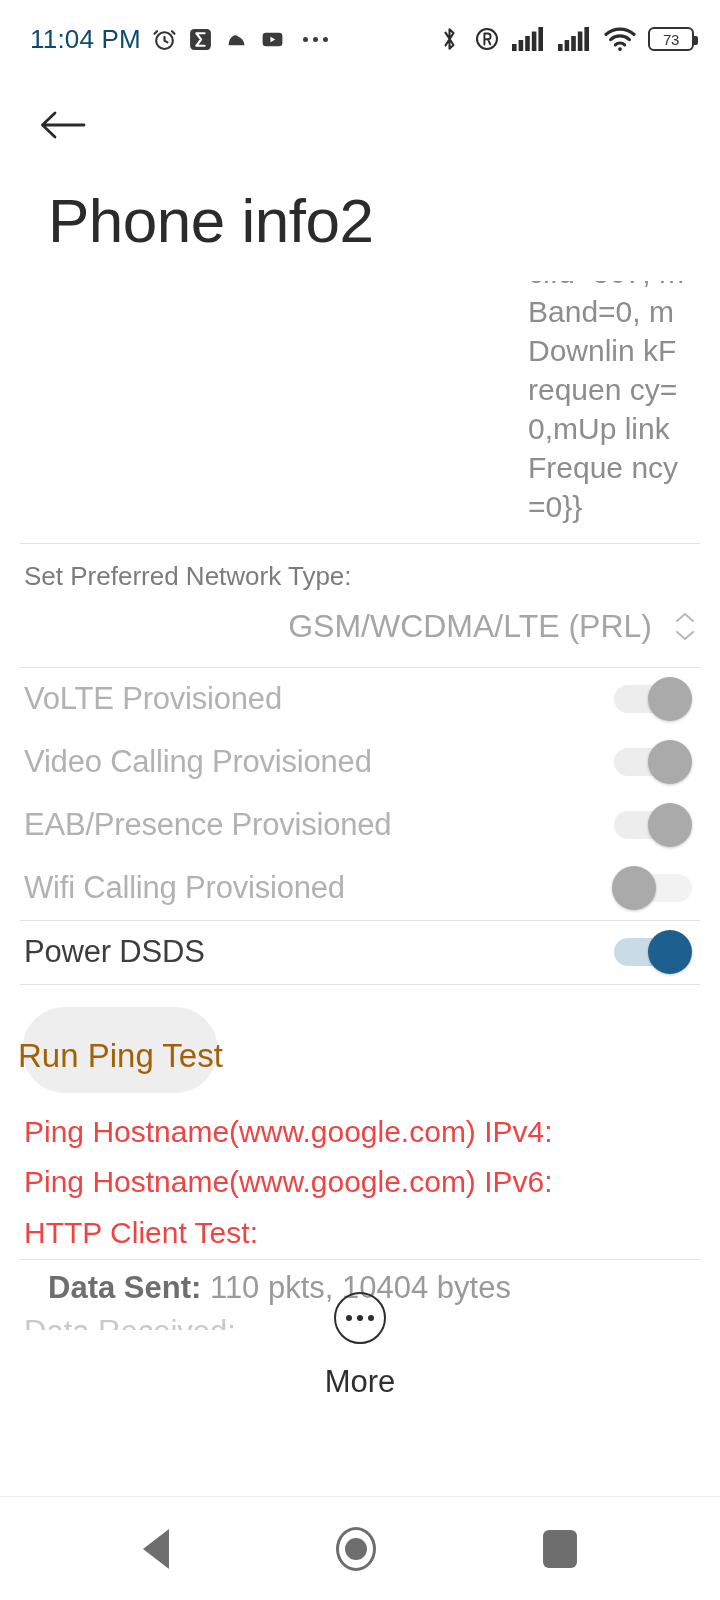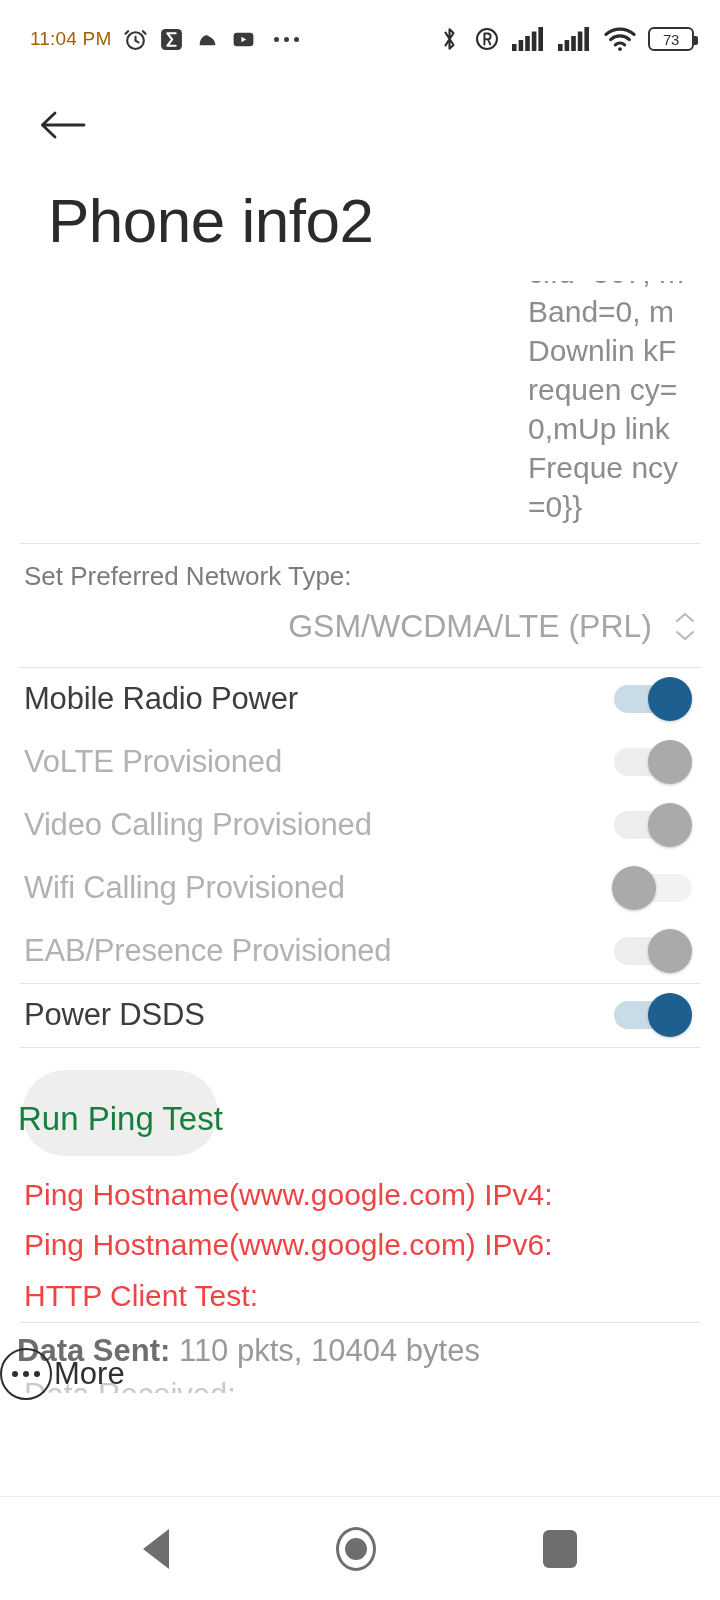--- a/index.html
+++ b/index.html
@@ -17,21 +17,21 @@
   }
 
   
   .statusbar {
     height: 78px; flex: 0 0 78px;
     display: flex; align-items: center;
     padding: 0 26px 0 30px;
     color: #2c2c2c;
   }
   .sb-left { display: flex; align-items: center; gap: 10px; }
-  .sb-clock { font-size: 19px; letter-spacing: .2px; color: #a16207; }
+  .sb-clock { font-size: 26px; letter-spacing: .2px; color: #0c4a6e; }
   .sb-right { margin-left: auto; display: flex; align-items: center; gap: 12px; }
   .sb-icon { display: inline-flex; align-items: center; justify-content: center; }
   .sb-dots { display: inline-flex; gap: 5px; align-items: center; margin-left: 8px; }
   .sb-dots i { width: 5px; height: 5px; border-radius: 50%; background: #3b3b3b; display: block; }
   .batt {
     width: 46px; height: 24px; border: 2.4px solid #333; border-radius: 6px;
     position: relative; display: flex; align-items: center; justify-content: center;
     background: #fff;
   }
   .batt::after {
@@ -104,43 +104,43 @@
   .sw.left .thumb { left: -2px; }
   .sw.left .track { left: 12px; background: #f2f2f2; }
 
   
   .btn-wrap { padding: 22px 0 10px 22px; }
   .pill {
     display: inline-flex; align-items: center;
     height: 86px; min-width: 196px;
     padding: 12px 0 0 0;
     background: #eeeeee; border: none; border-radius: 44px;
-    font-size: 33px; color: #15803d; cursor: pointer;
+    font-size: 33px; color: #a16207; cursor: pointer;
     font-family: "Liberation Sans", sans-serif;
     overflow: visible; position: relative;
   }
   .pill span { position: absolute; left: -4px; white-space: nowrap; }
 
   
   .result-line {
     font-size: 30px; color: #ef4444; padding: 4px 24px 4px 24px;
     line-height: 1.42; white-space: nowrap;
   }
-  .kv { font-size: 31px; padding: 6px 24px 4px 17px; line-height: 1.42; white-space: nowrap; }
+  .kv { font-size: 31px; padding: 6px 24px 4px 8px; line-height: 1.42; white-space: nowrap; margin-left: 40px; }
   .kv b { color: #6e6e6e; font-weight: 700; }
   .kv span { color: #9a9a9a; }
   .cut-line {
     font-size: 31px; color: #c9c9c9; padding: 0 24px; height: 16px;
     overflow: hidden; white-space: nowrap;
   }
 
   
   .more-wrap {
     position: absolute; left: 0; right: 0; bottom: 96px;
-    display: flex; flex-direction: row; align-items: center; gap: 2px;
+    display: flex; flex-direction: column; align-items: center; gap: 20px;
     cursor: pointer;
   }
   .more-circle {
     width: 52px; height: 52px; border-radius: 50%;
     border: 2.6px solid #2e2e2e;
     display: flex; align-items: center; justify-content: center; gap: 5px;
   }
   .more-circle i { width: 6px; height: 6px; border-radius: 50%; background: #2e2e2e; display: block; }
   .more-label { font-size: 31px; color: #2f2f2f; }
 
@@ -278,55 +278,48 @@
             <path d="M3 10 11 3l8 7" fill="none" stroke="#b9b9b9" stroke-width="2.1" stroke-linecap="round" stroke-linejoin="round"></path>
           </svg>
         <svg width="22" height="14" viewBox="0 0 22 14">
             <path d="M3 4l8 7 8-7" fill="none" stroke="#b9b9b9" stroke-width="2.1" stroke-linecap="round" stroke-linejoin="round"></path>
           </svg>
       </span>
     </div>
 
     <div class="divider"></div>
 
-    <div class="switch-row">
-      <span class="lbl">Mobile Radio Power</span>
-      <span class="sw">
-          <i class="track"></i>
-          <i class="thumb"></i>
-        </span>
-    </div>
 
     <div class="switch-row disabled">
       <span class="lbl">VoLTE Provisioned</span>
       <span class="sw off-gray">
           <i class="track"></i>
           <i class="thumb"></i>
         </span>
     </div>
 
     <div class="switch-row disabled">
       <span class="lbl">Video Calling Provisioned</span>
       <span class="sw off-gray">
           <i class="track"></i>
           <i class="thumb"></i>
         </span>
     </div>
 
     <div class="switch-row disabled">
+      <span class="lbl">EAB/Presence Provisioned</span>
+      <span class="sw off-gray">
+          <i class="track"></i>
+          <i class="thumb"></i>
+        </span>
+    </div>
+
+    <div class="switch-row disabled">
       <span class="lbl">Wifi Calling Provisioned</span>
       <span class="sw off-gray left">
-          <i class="track"></i>
-          <i class="thumb"></i>
-        </span>
-    </div>
-
-    <div class="switch-row disabled">
-      <span class="lbl">EAB/Presence Provisioned</span>
-      <span class="sw off-gray">
           <i class="track"></i>
           <i class="thumb"></i>
         </span>
     </div>
 
     <div class="divider"></div>
 
     <div class="switch-row">
       <span class="lbl">Power DSDS</span>
       <span class="sw">

